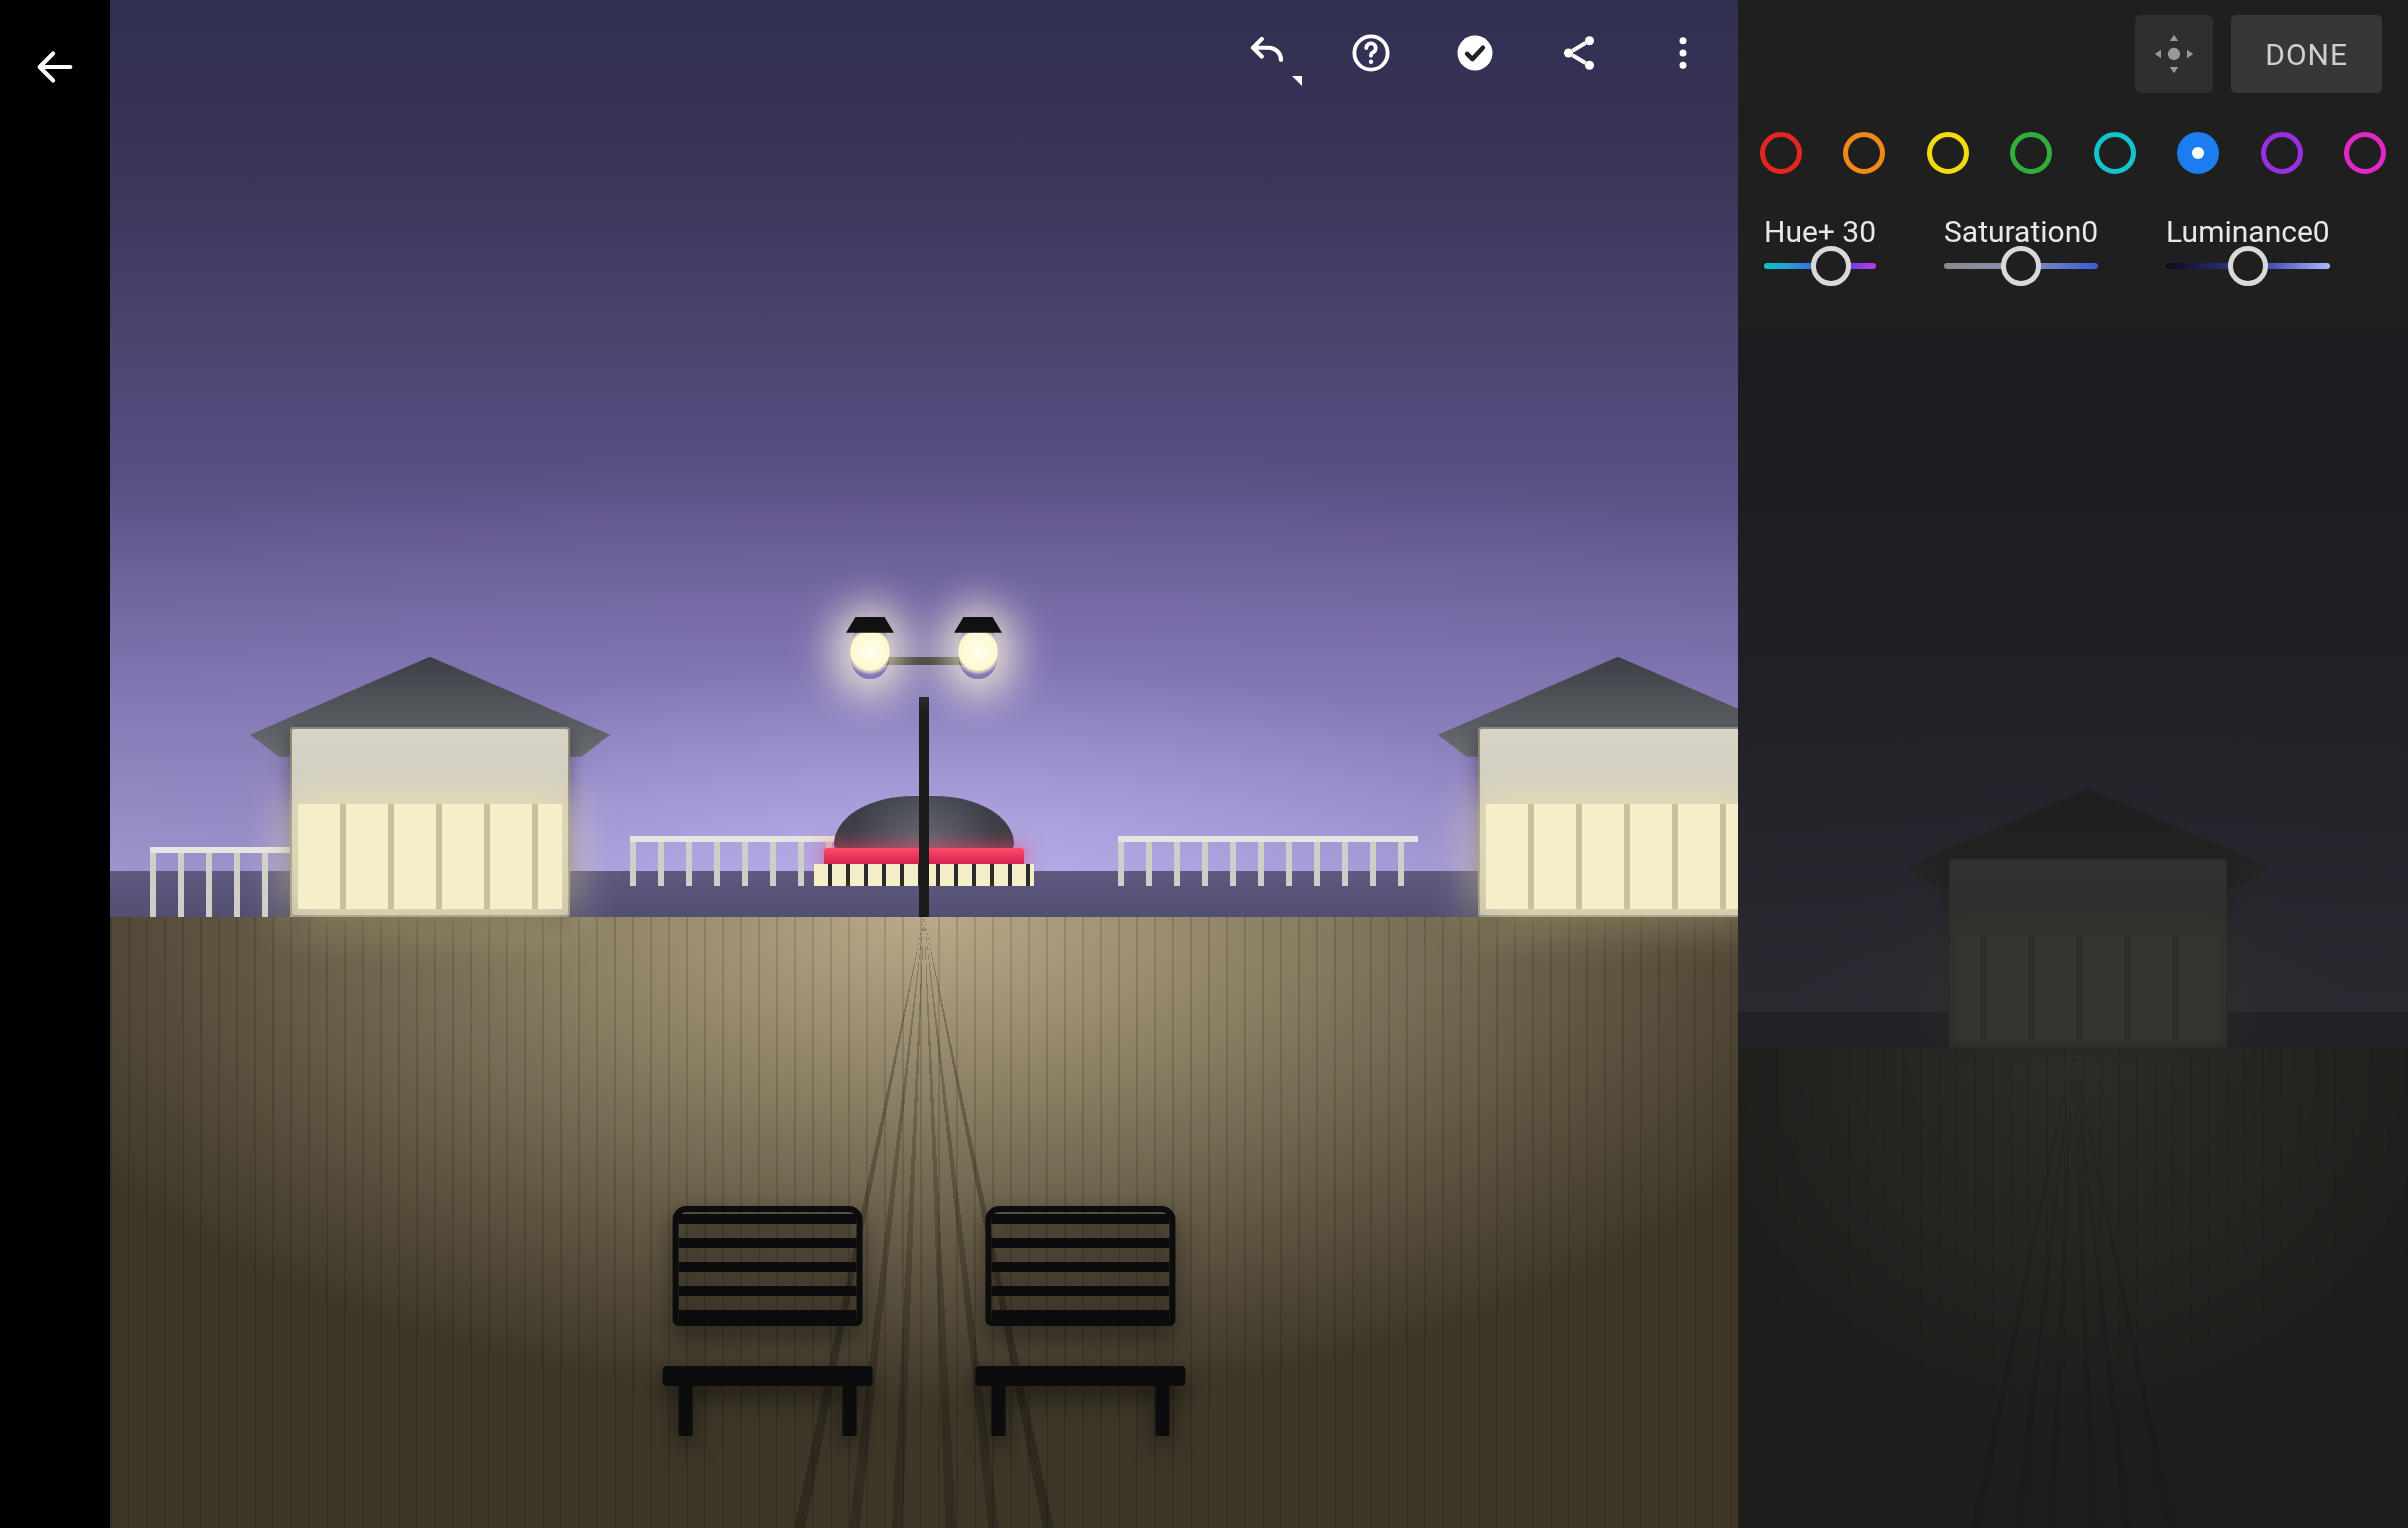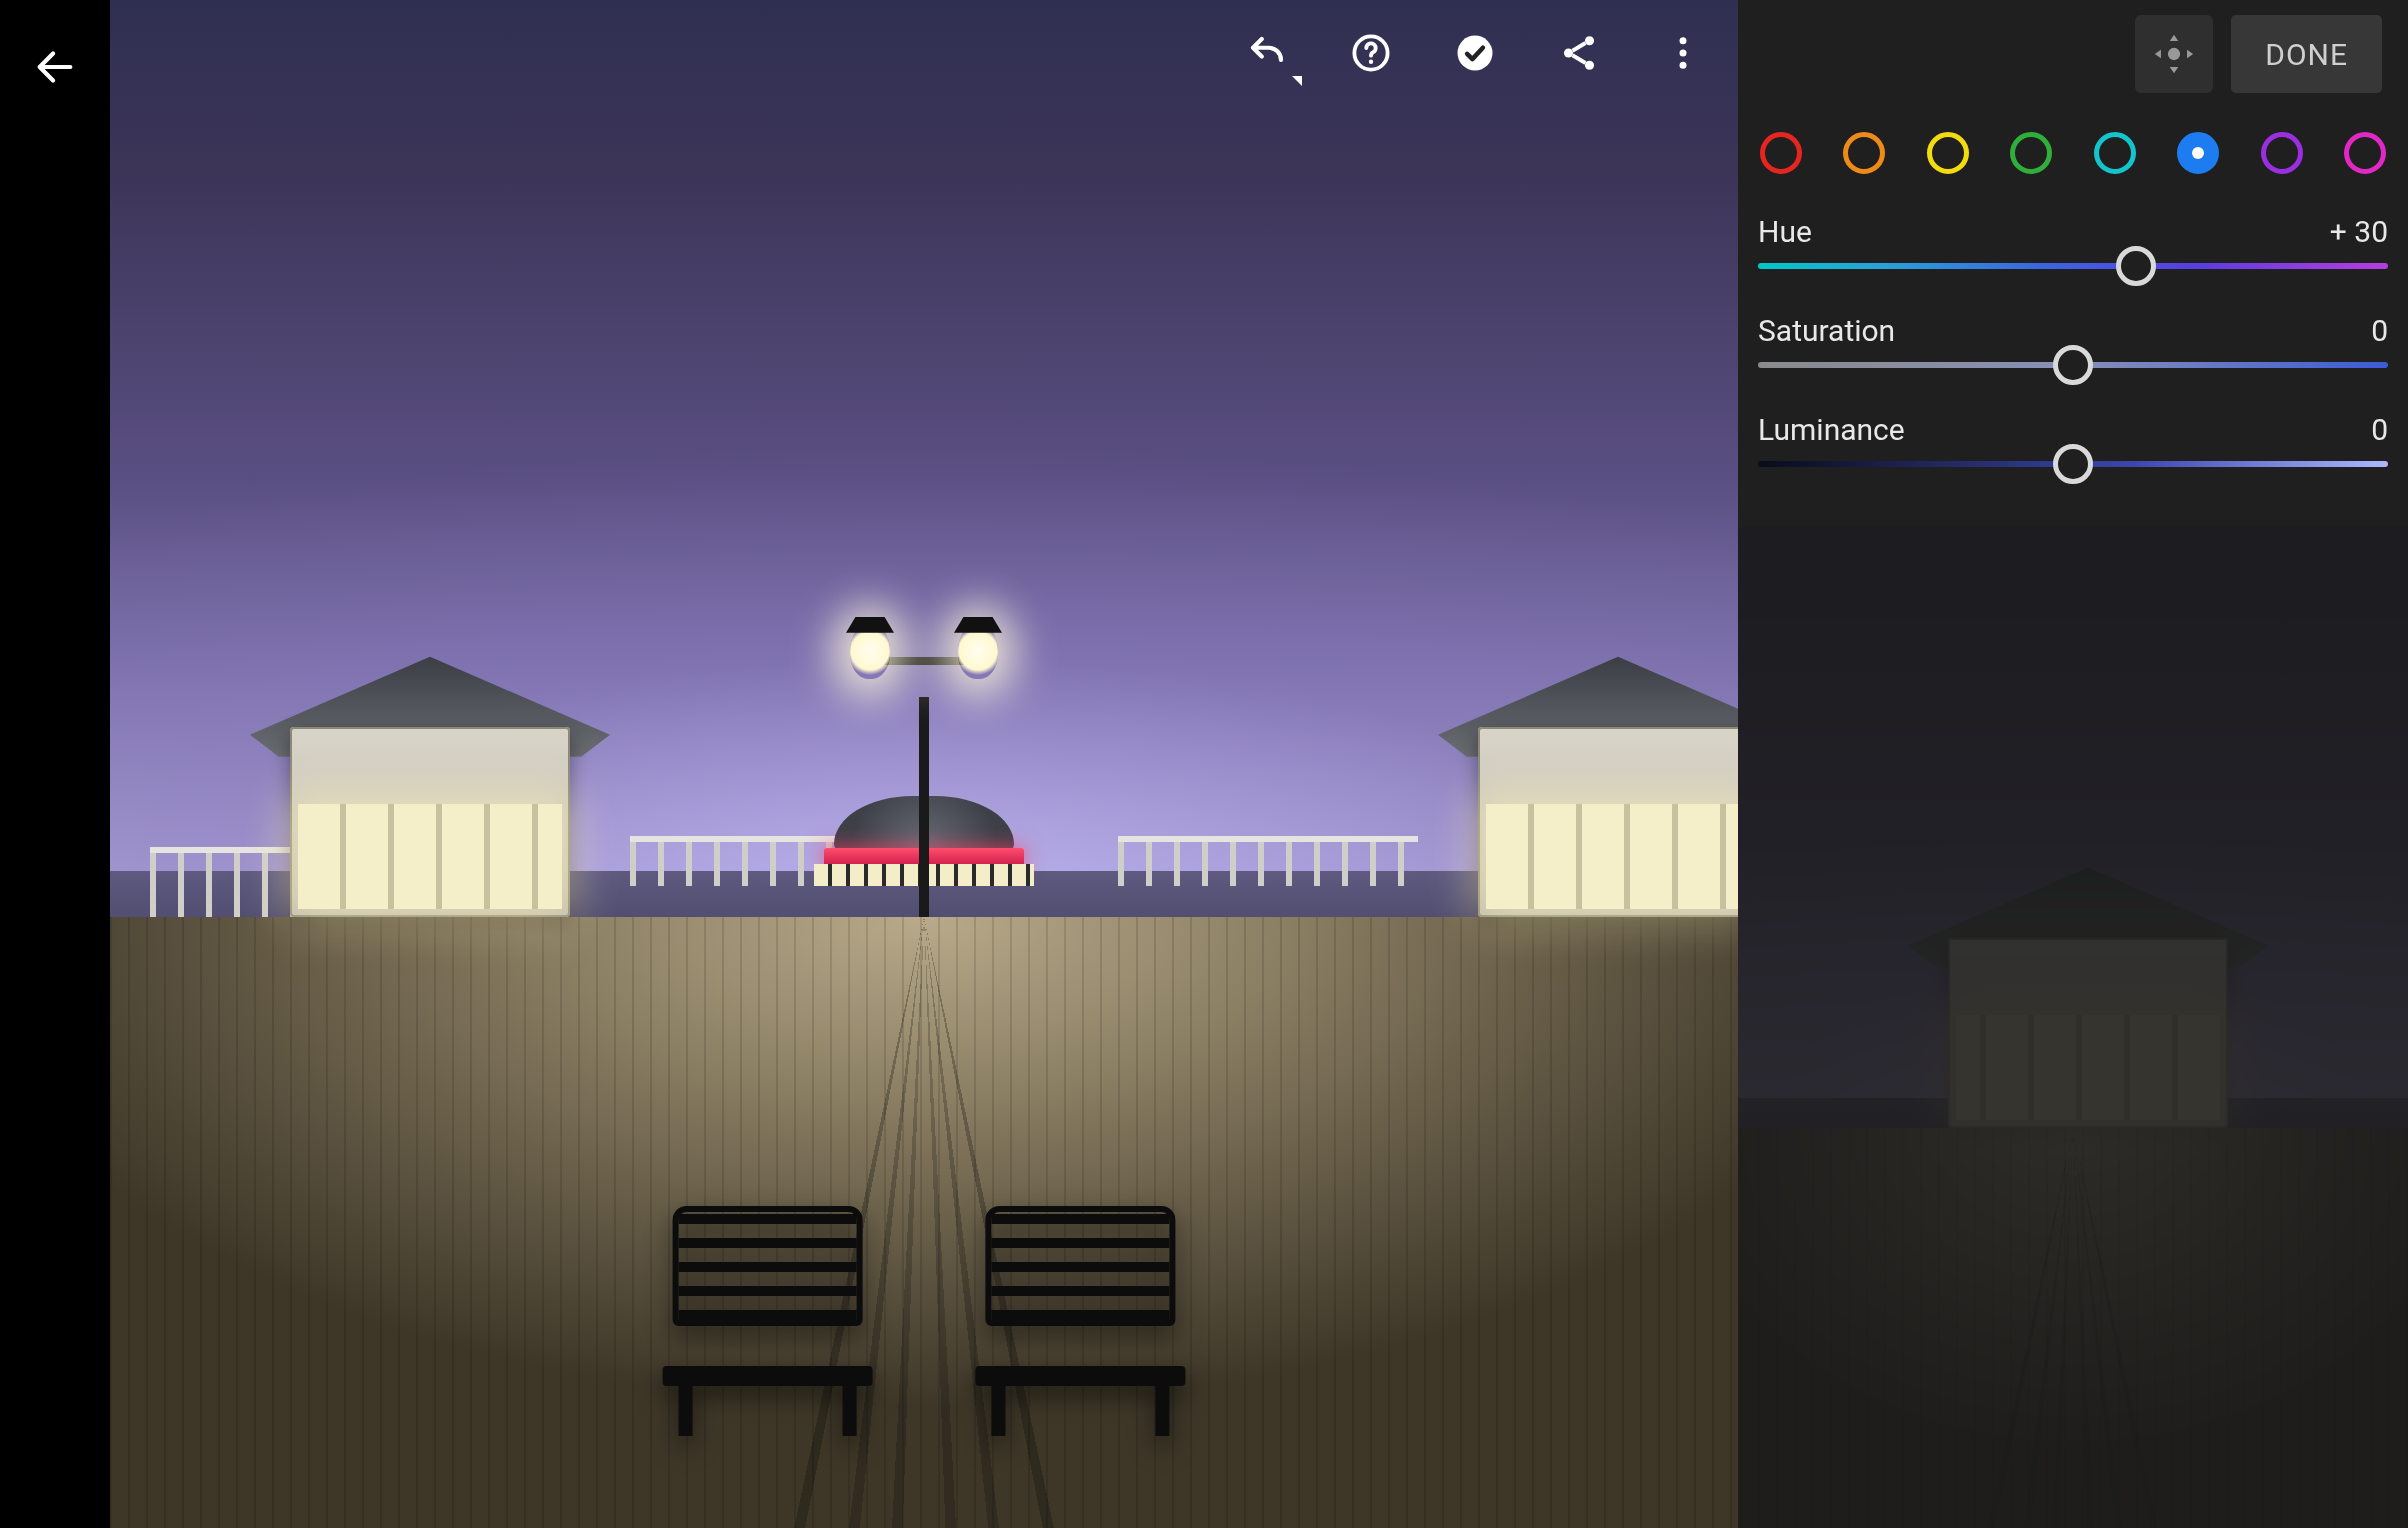--- a/index.html
+++ b/index.html
@@ -229,21 +229,21 @@
     justify-content: space-between;
   }
   .swatch{
     width:42px;height:42px;border-radius:50%;
     border:5px solid;
     cursor:pointer;
   }
   .swatch.filled{ background: currentColor; display:flex;align-items:center;justify-content:center;}
   .swatch.filled .dot{ width:12px;height:12px;border-radius:50%;background:#fff;}
 
-  .sliders{ padding: 0 20px; display:flex; flex-direction:column; gap: 44px; }
+  .sliders{ padding: 0 26px; display:flex; flex-direction:row; gap: 68px; }
   .slider-row{ display:flex; flex-direction:column; gap:14px;}
   .slider-label-row{ display:flex; justify-content:space-between; font-size:30px; color:#e8e8e8; }
   .slider-label-row .val{ color:#e8e8e8; }
   .track{
     position:relative;
     height:6px;
     border-radius:3px;
   }
   .track.hue{
     background: linear-gradient(90deg,#00c8c8 0%, #2aa0d8 20%, #3a66e0 45%, #5a3de0 70%, #8a3de0 85%, #b63de0 100%);

